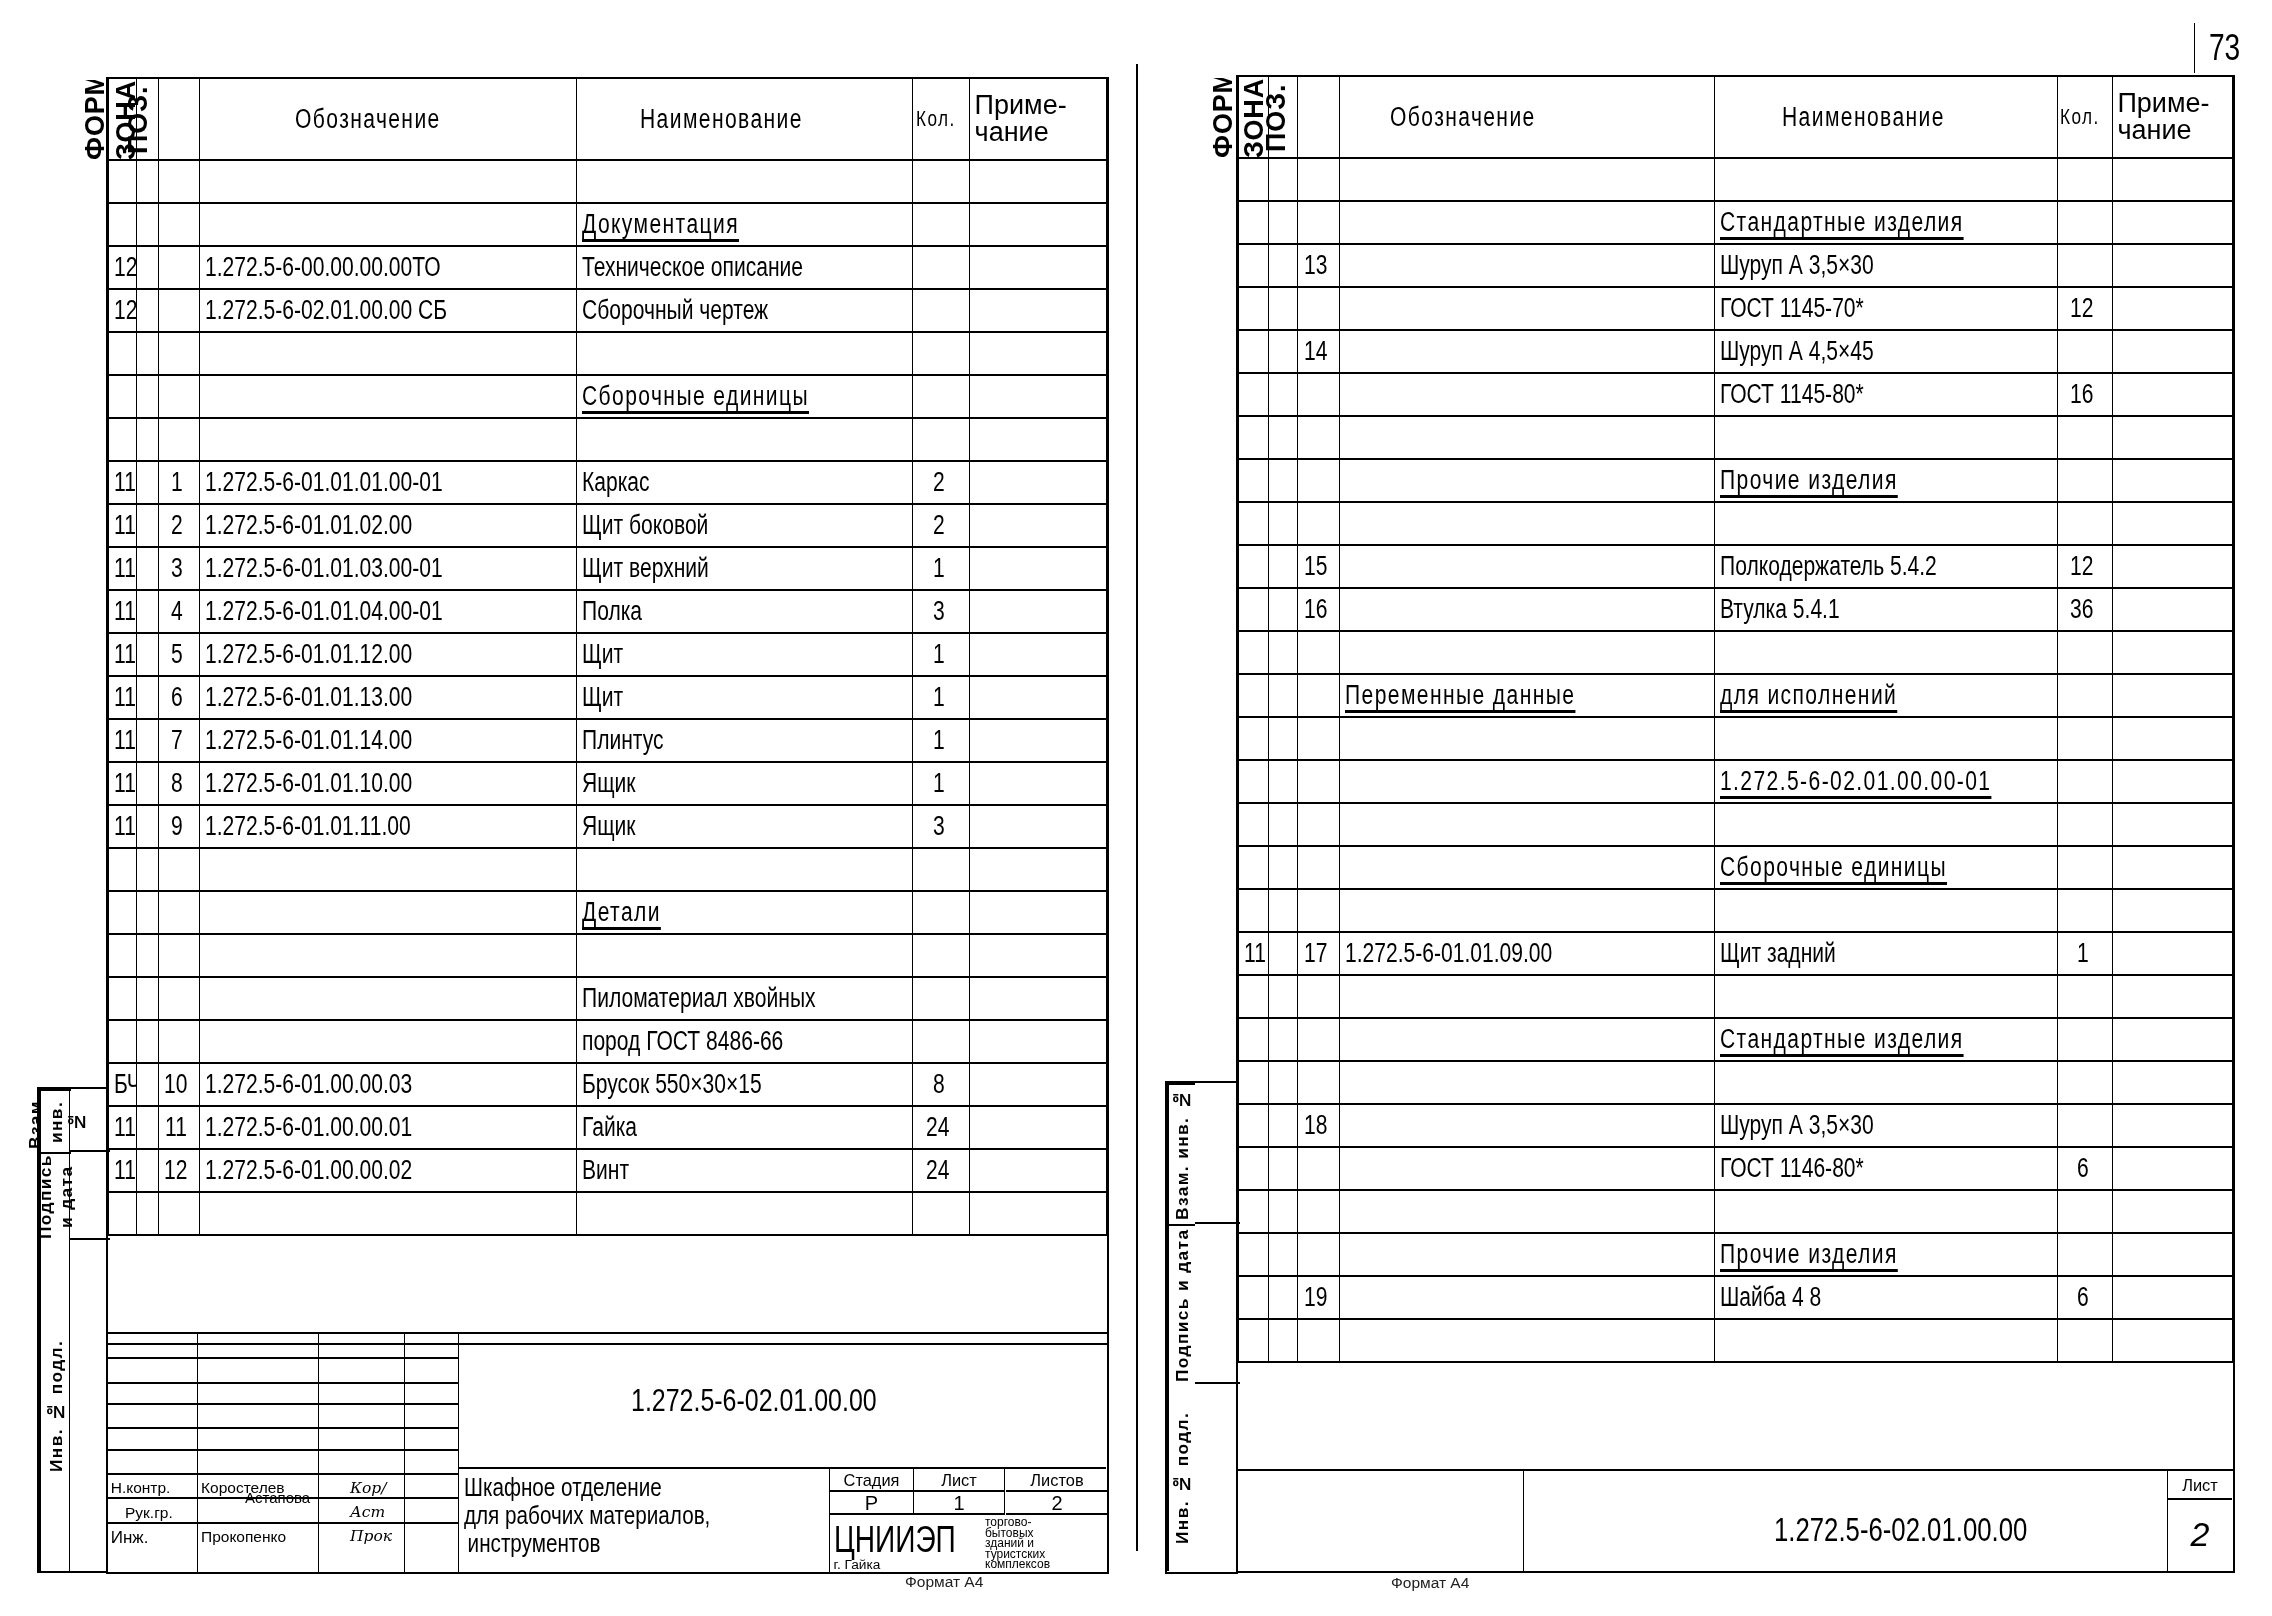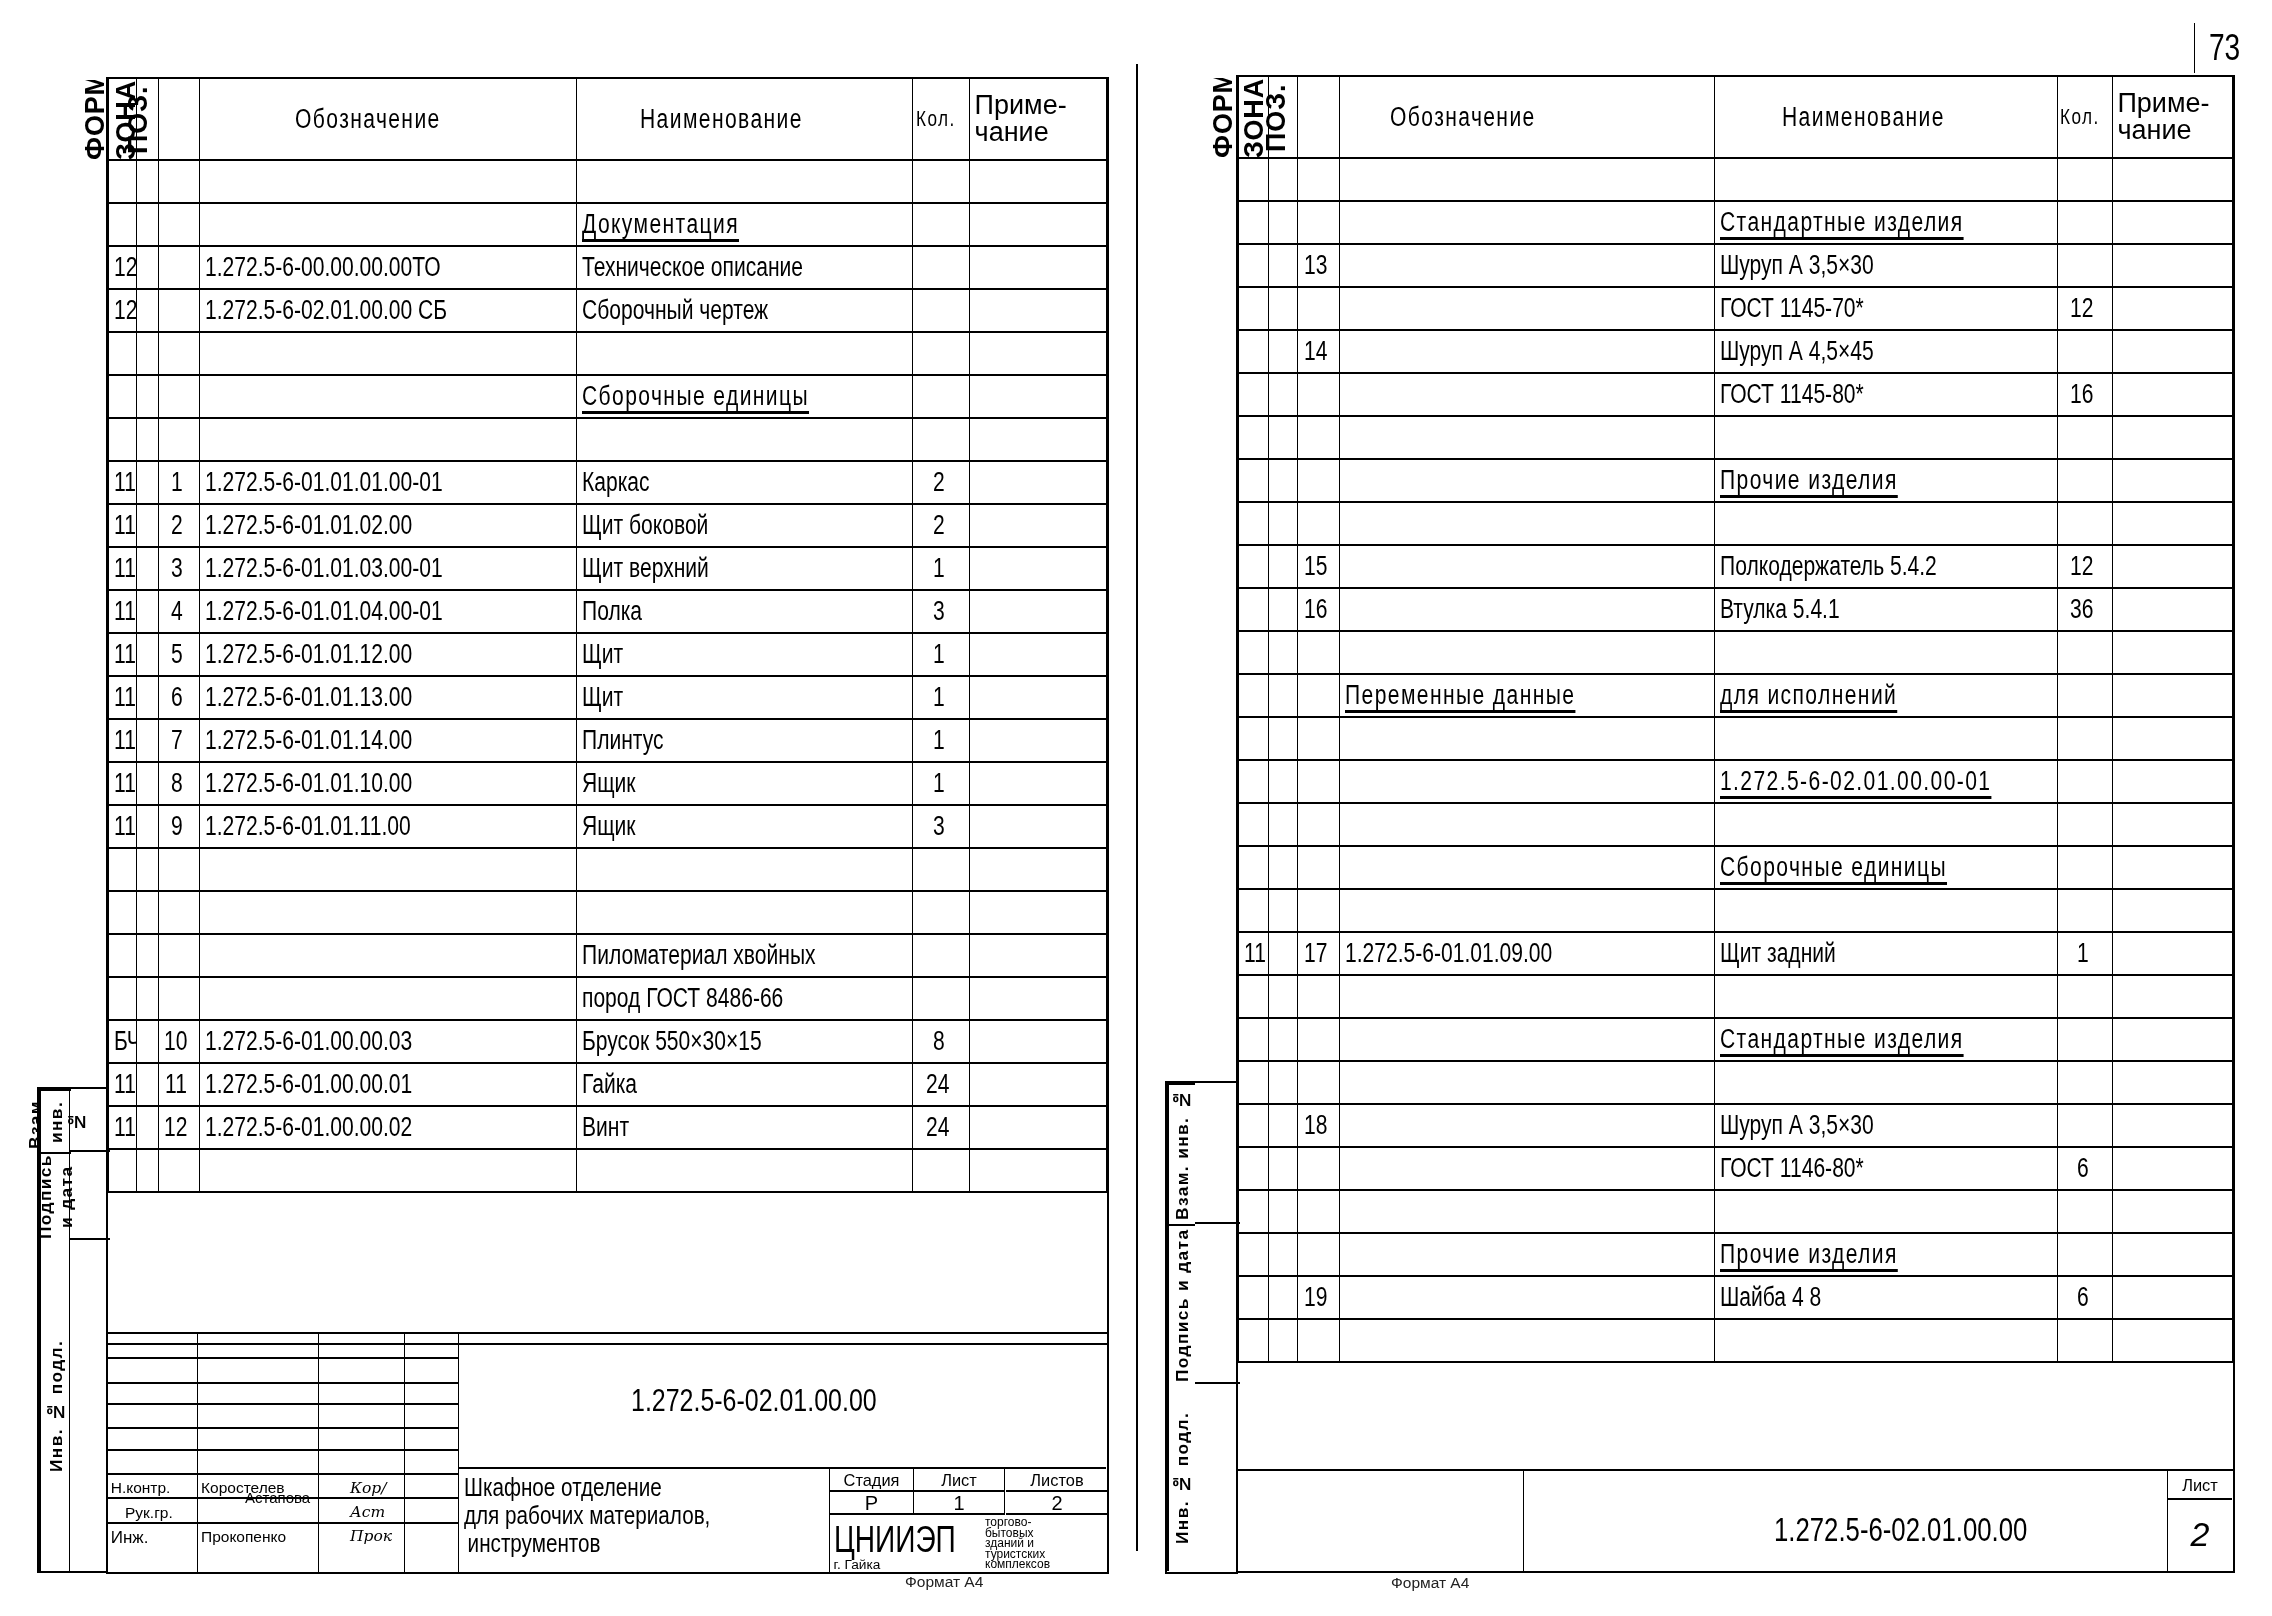--- a/index.html
+++ b/index.html
@@ -211,20 +211,29 @@
             <td><span class="cond"></span></td>
             <td><span class="cond"></span></td>
             <td class="num"><span class="cond"></span></td>
             <td><span class="cond"></span></td>
           </tr>
           <tr>
             <td class="num"><span class="cond"></span></td>
             <td class="num"><span class="cond"></span></td>
             <td class="num"><span class="cond"></span></td>
             <td><span class="cond"></span></td>
+            <td><span class="cond sec">Детали</span></td>
+            <td class="num"><span class="cond"></span></td>
+            <td><span class="cond"></span></td>
+          </tr>
+          <tr>
+            <td class="num"><span class="cond"></span></td>
+            <td class="num"><span class="cond"></span></td>
+            <td class="num"><span class="cond"></span></td>
+            <td><span class="cond"></span></td>
             <td><span class="cond"></span></td>
             <td class="num"><span class="cond"></span></td>
             <td><span class="cond"></span></td>
           </tr>
           <tr>
             <td class="num"><span class="cond"></span></td>
             <td class="num"><span class="cond"></span></td>
             <td class="num"><span class="cond"></span></td>
             <td><span class="cond"></span></td>
             <td><span class="cond">Пиломатериал хвойных</span></td>

